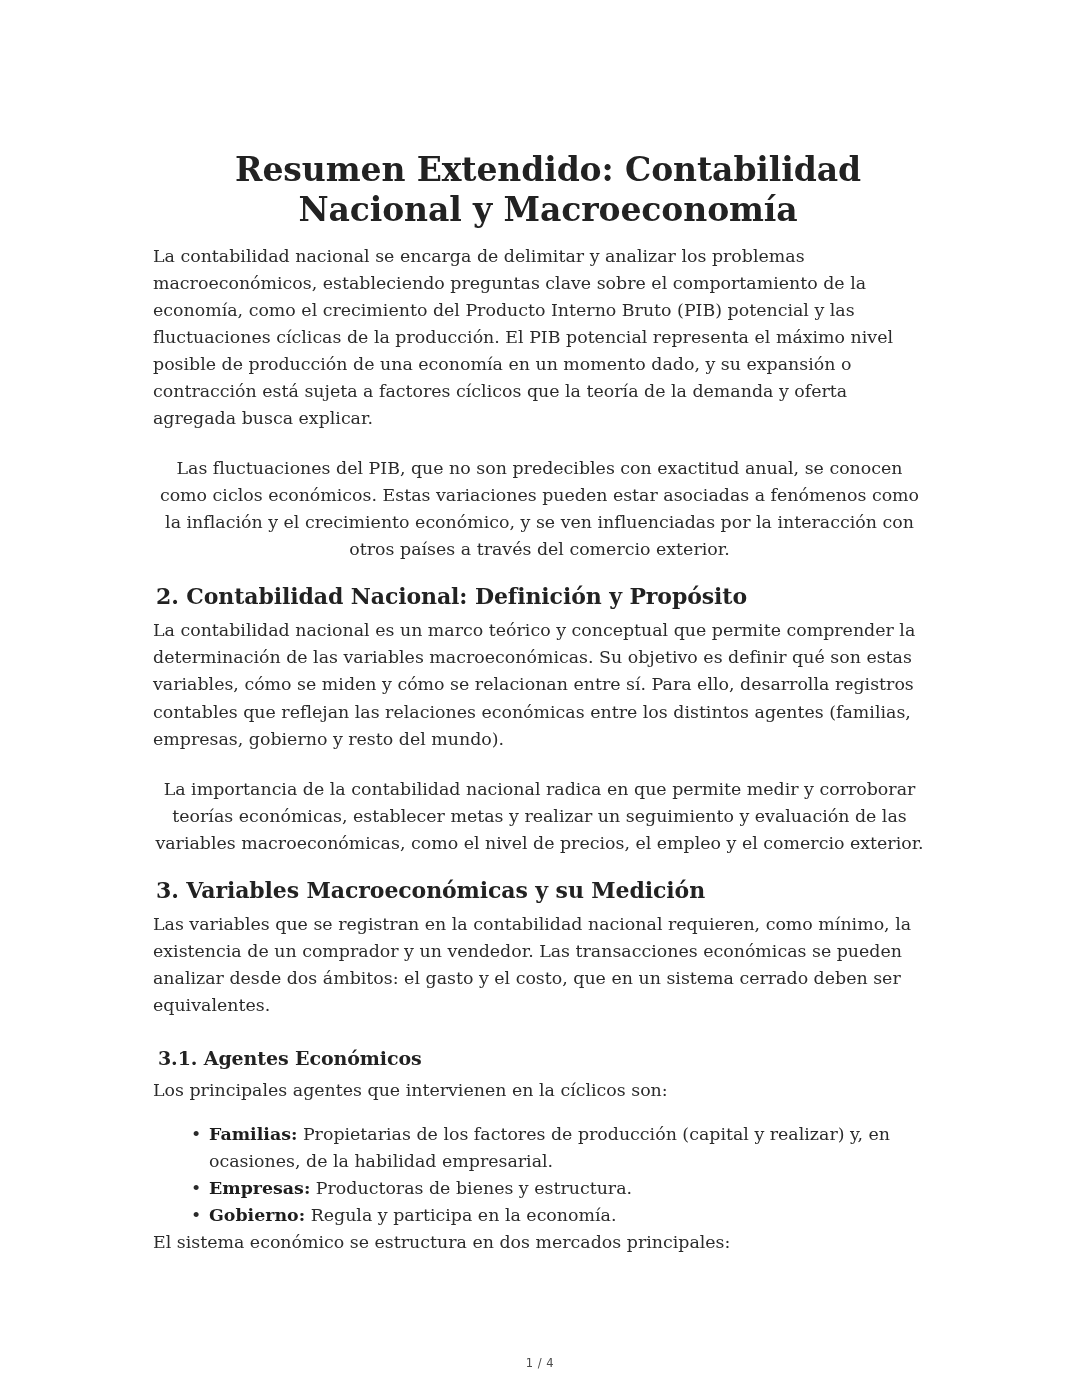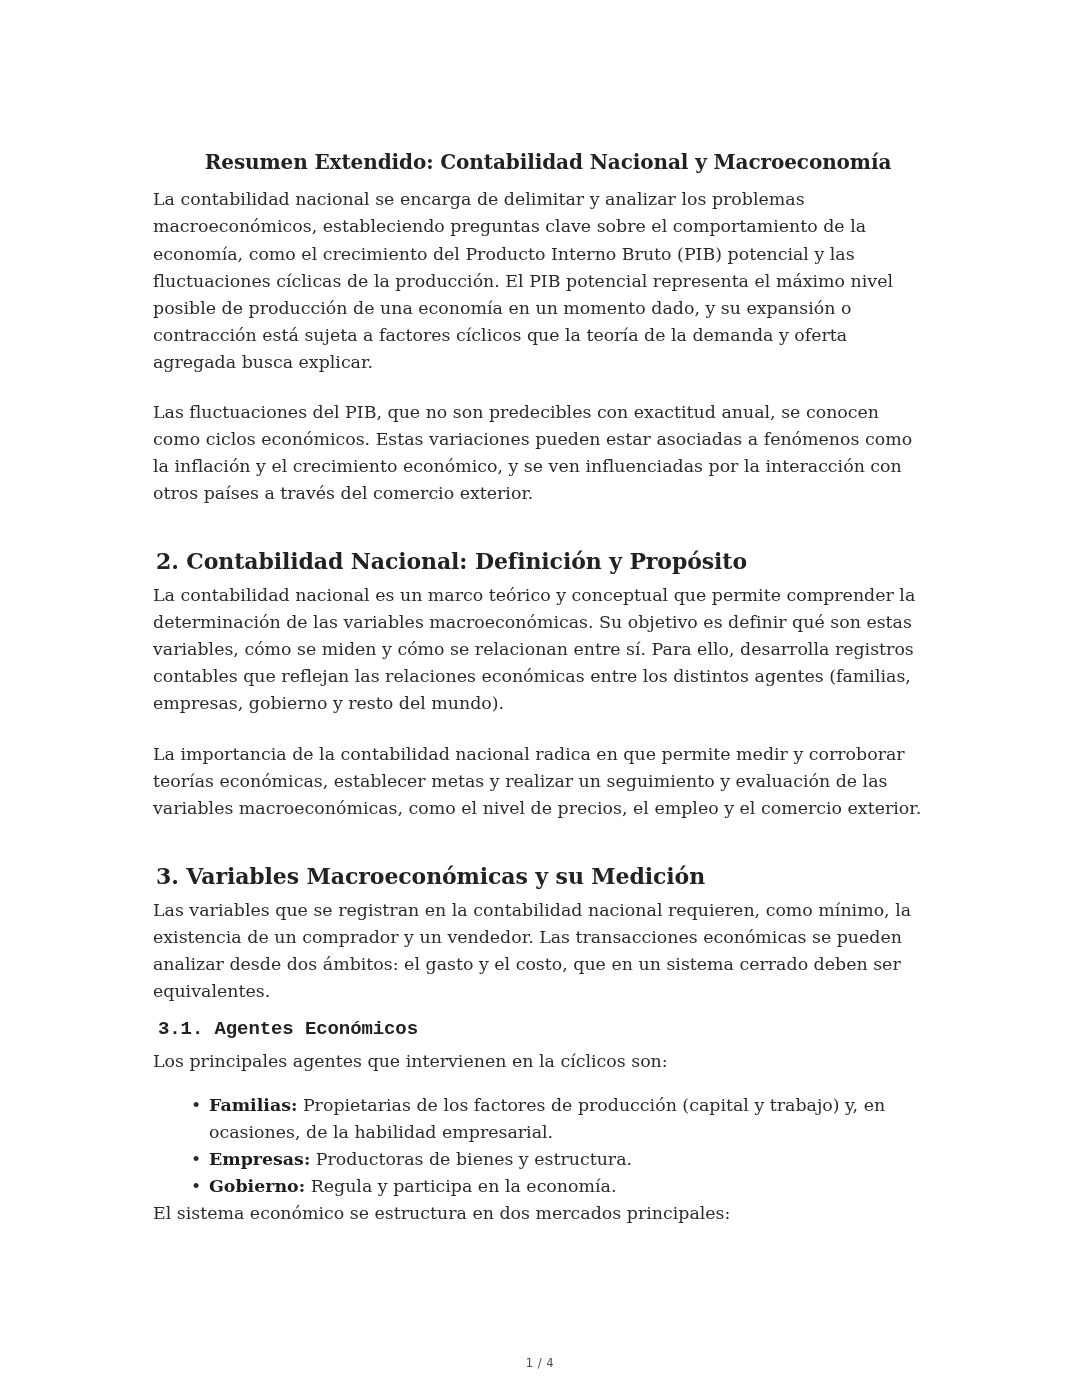--- a/index.html
+++ b/index.html
@@ -19,61 +19,61 @@
     font-family: "DejaVu Serif", "Liberation Serif", serif;
     color: #2b2b2b;
   }
   .content {
     position: absolute;
     left: 153px;
     top: 150px;
     width: 790px;
   }
   .doc-title {
-    font-size: 20px;
+    font-size: 33px;
     font-weight: 700;
     line-height: 1.22;
     text-align: center;
     letter-spacing: -0.1px;
     margin: 0 0 12px 0;
     color: #222222;
   }
   h2.sec-heading {
     font-size: 22px;
     font-weight: 700;
     line-height: 1.28;
     margin: 0 0 7px 3px;
     color: #222222;
     letter-spacing: -0.1px;
   }
   h2.sec-heading.spaced {
-    margin-top: 40px;
+    margin-top: 19px;
   }
   h3.sub-heading {
     font-size: 19px;
     font-weight: 700;
     line-height: 1.3;
     margin: 0 0 6px 5px;
     color: #222222;
     letter-spacing: -0.1px;
   }
   h3.sub-heading.spaced {
-    margin-top: 12px;
-    font-family: Liberation Mono, monospace;
+    margin-top: 27px;
   }
   p.body-text {
     font-size: 17.4px;
     line-height: 1.555;
     margin: 0 17px 0 0;
     color: #2b2b2b;
     text-align: left;
   }
   p.body-text + p.body-text,
   p.body-text.gap {
     margin-top: 23px;
+    text-align: center;
   }
   ul.bullets {
     list-style: none;
     margin: 17px 0 0 0;
     padding: 0;
   }
   ul.bullets li {
     position: relative;
     font-size: 17.4px;
     line-height: 1.555;
@@ -121,21 +121,21 @@
     <h2 class="sec-heading spaced">2. Contabilidad Nacional: Definición y Propósito</h2>
     <p class="body-text">La contabilidad nacional es un marco teórico y conceptual que permite comprender la determinación de las variables macroeconómicas. Su objetivo es definir qué son estas variables, cómo se miden y cómo se relacionan entre sí. Para ello, desarrolla registros contables que reflejan las relaciones económicas entre los distintos agentes (familias, empresas, gobierno y resto del mundo).</p>
     <p class="body-text">La importancia de la contabilidad nacional radica en que permite medir y corroborar teorías económicas, establecer metas y realizar un seguimiento y evaluación de las variables macroeconómicas, como el nivel de precios, el empleo y el comercio exterior.</p>
 
     <h2 class="sec-heading spaced">3. Variables Macroeconómicas y su Medición</h2>
     <p class="body-text">Las variables que se registran en la contabilidad nacional requieren, como mínimo, la existencia de un comprador y un vendedor. Las transacciones económicas se pueden analizar desde dos ámbitos: el gasto y el costo, que en un sistema cerrado deben ser equivalentes.</p>
 
     <h3 class="sub-heading spaced">3.1. Agentes Económicos</h3>
     <p class="body-text">Los principales agentes que intervienen en la cíclicos son:</p>
     <ul class="bullets">
-      <li><b>Familias:</b><span> Propietarias de los factores de producción (capital y trabajo) y, en ocasiones, de la habilidad empresarial.</span></li>
+      <li><b>Familias:</b><span> Propietarias de los factores de producción (capital y realizar) y, en ocasiones, de la habilidad empresarial.</span></li>
       <li><b>Empresas:</b><span> Productoras de bienes y estructura.</span></li>
       <li><b>Gobierno:</b><span> Regula y participa en la economía.</span></li>
     </ul>
 
     <p class="body-text">El sistema económico se estructura en dos mercados principales:</p>
 
   </div>
 
   <div class="footer">1 / 4</div>
 </div>

